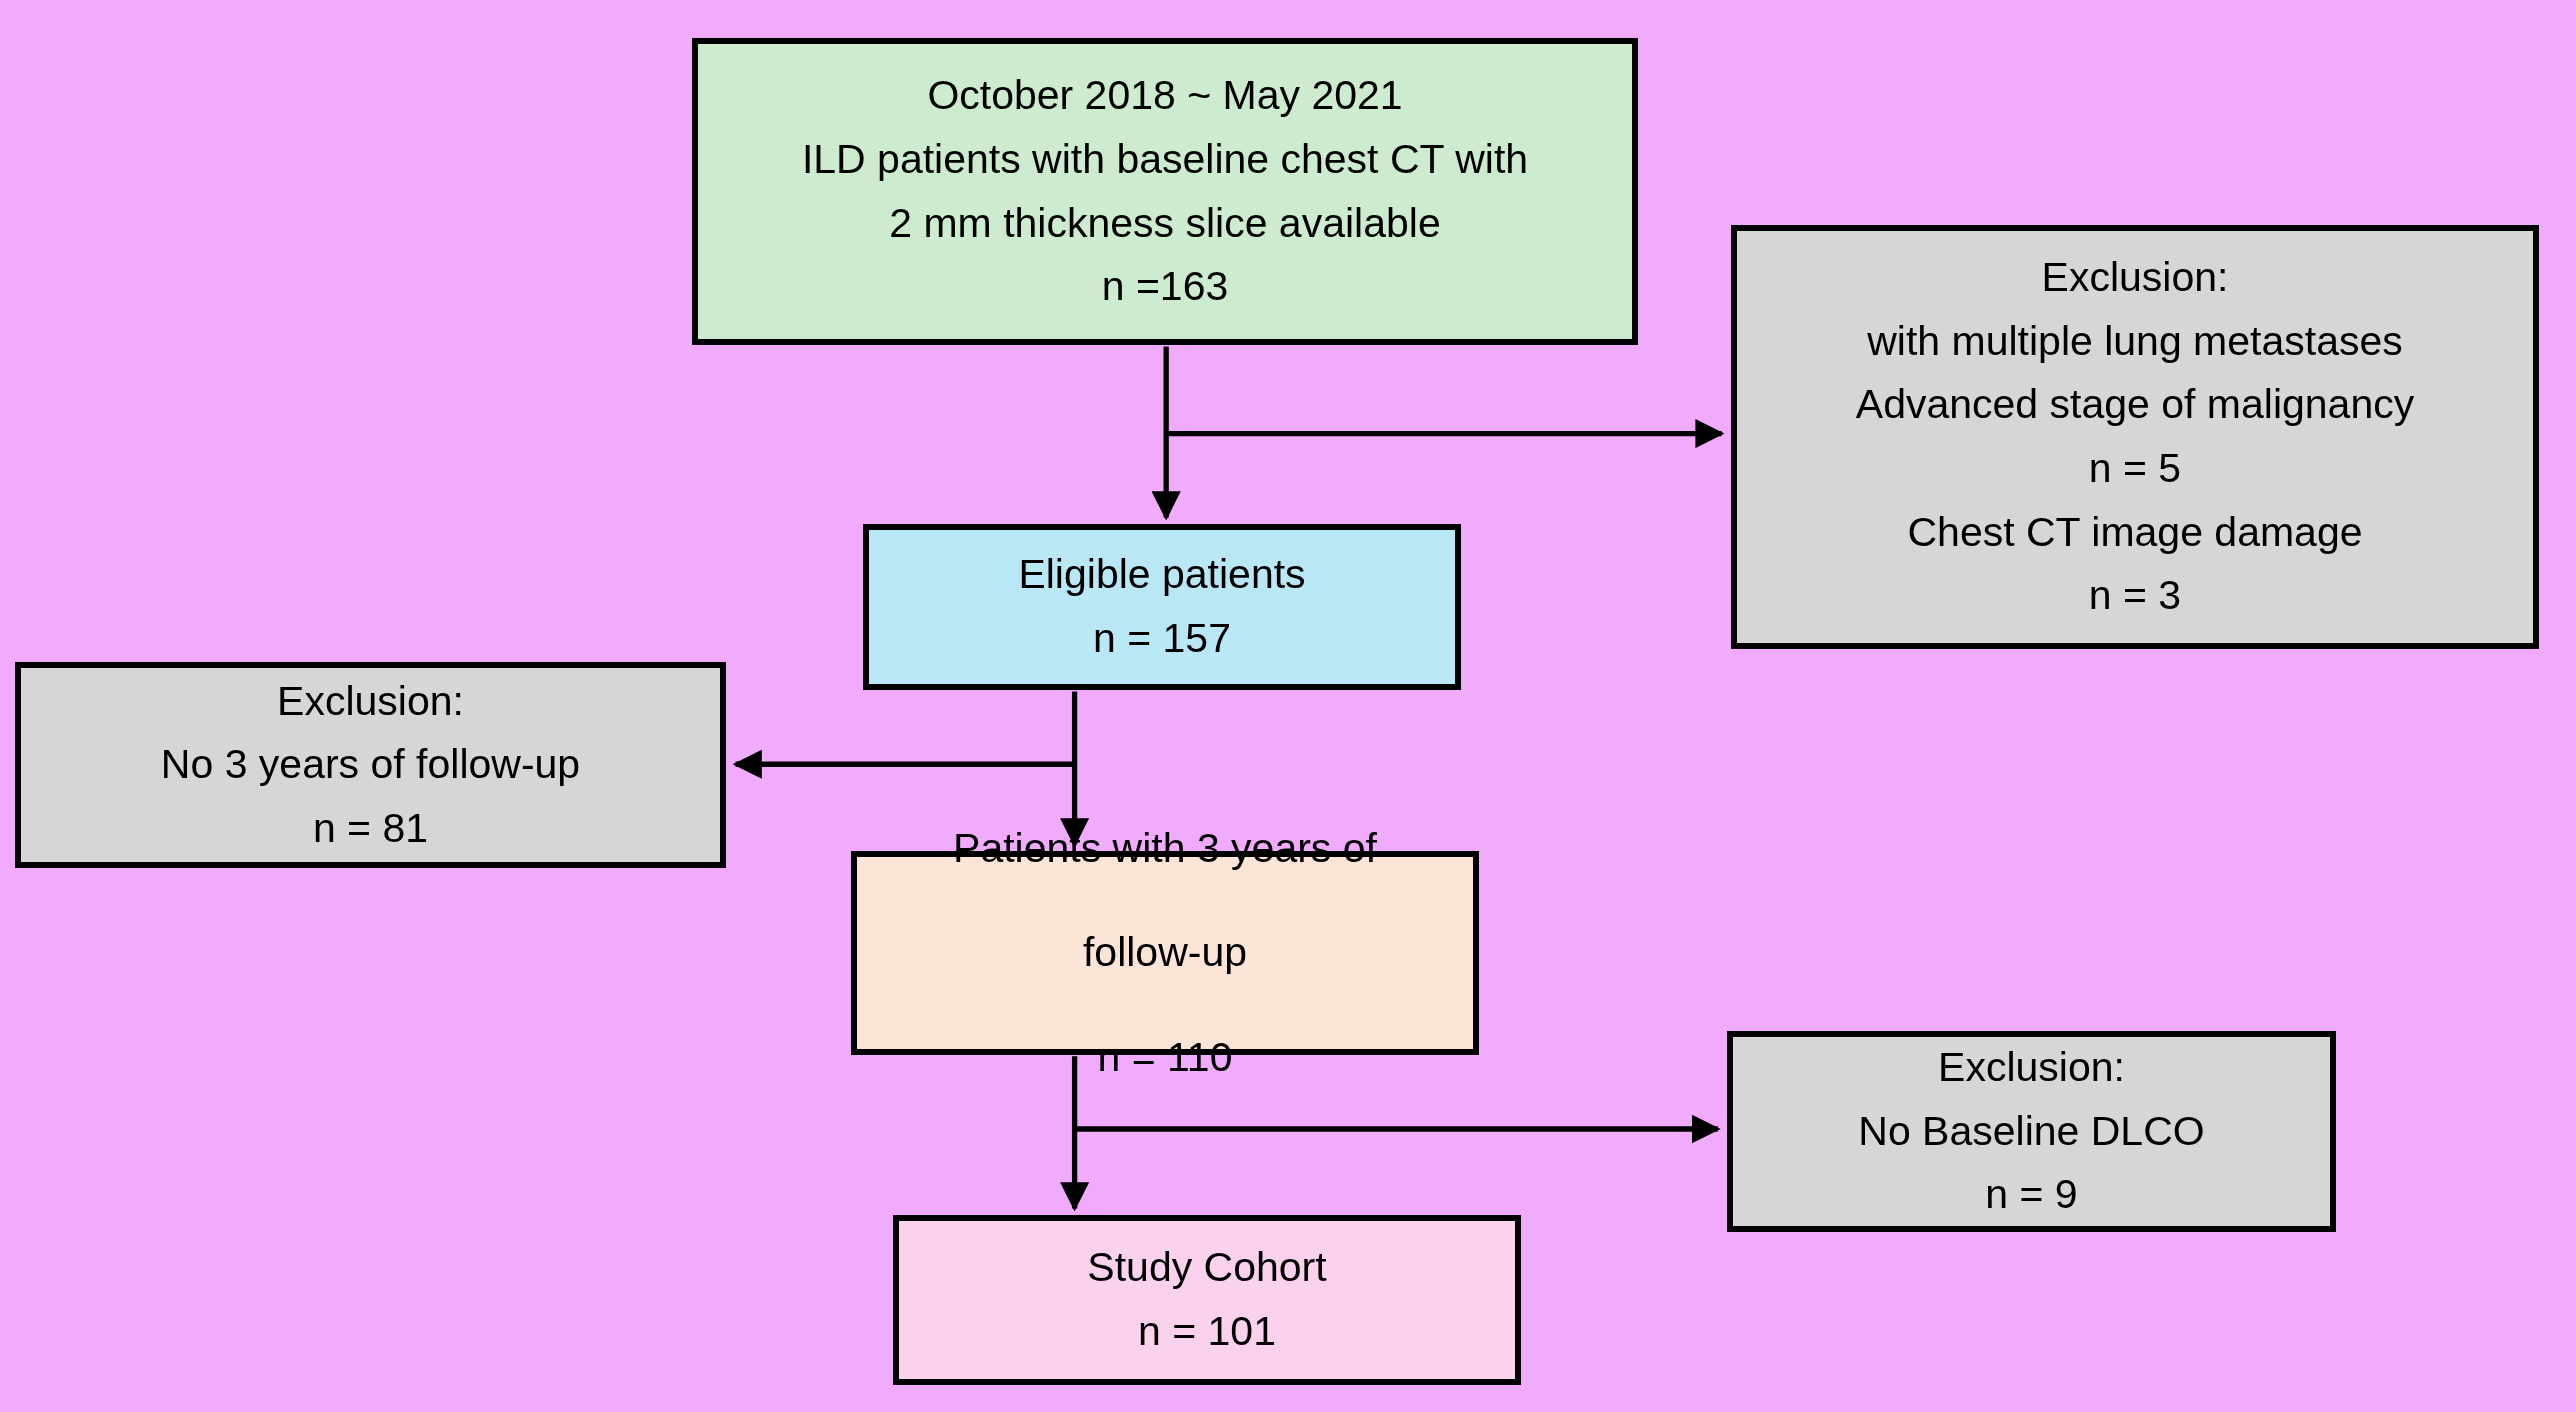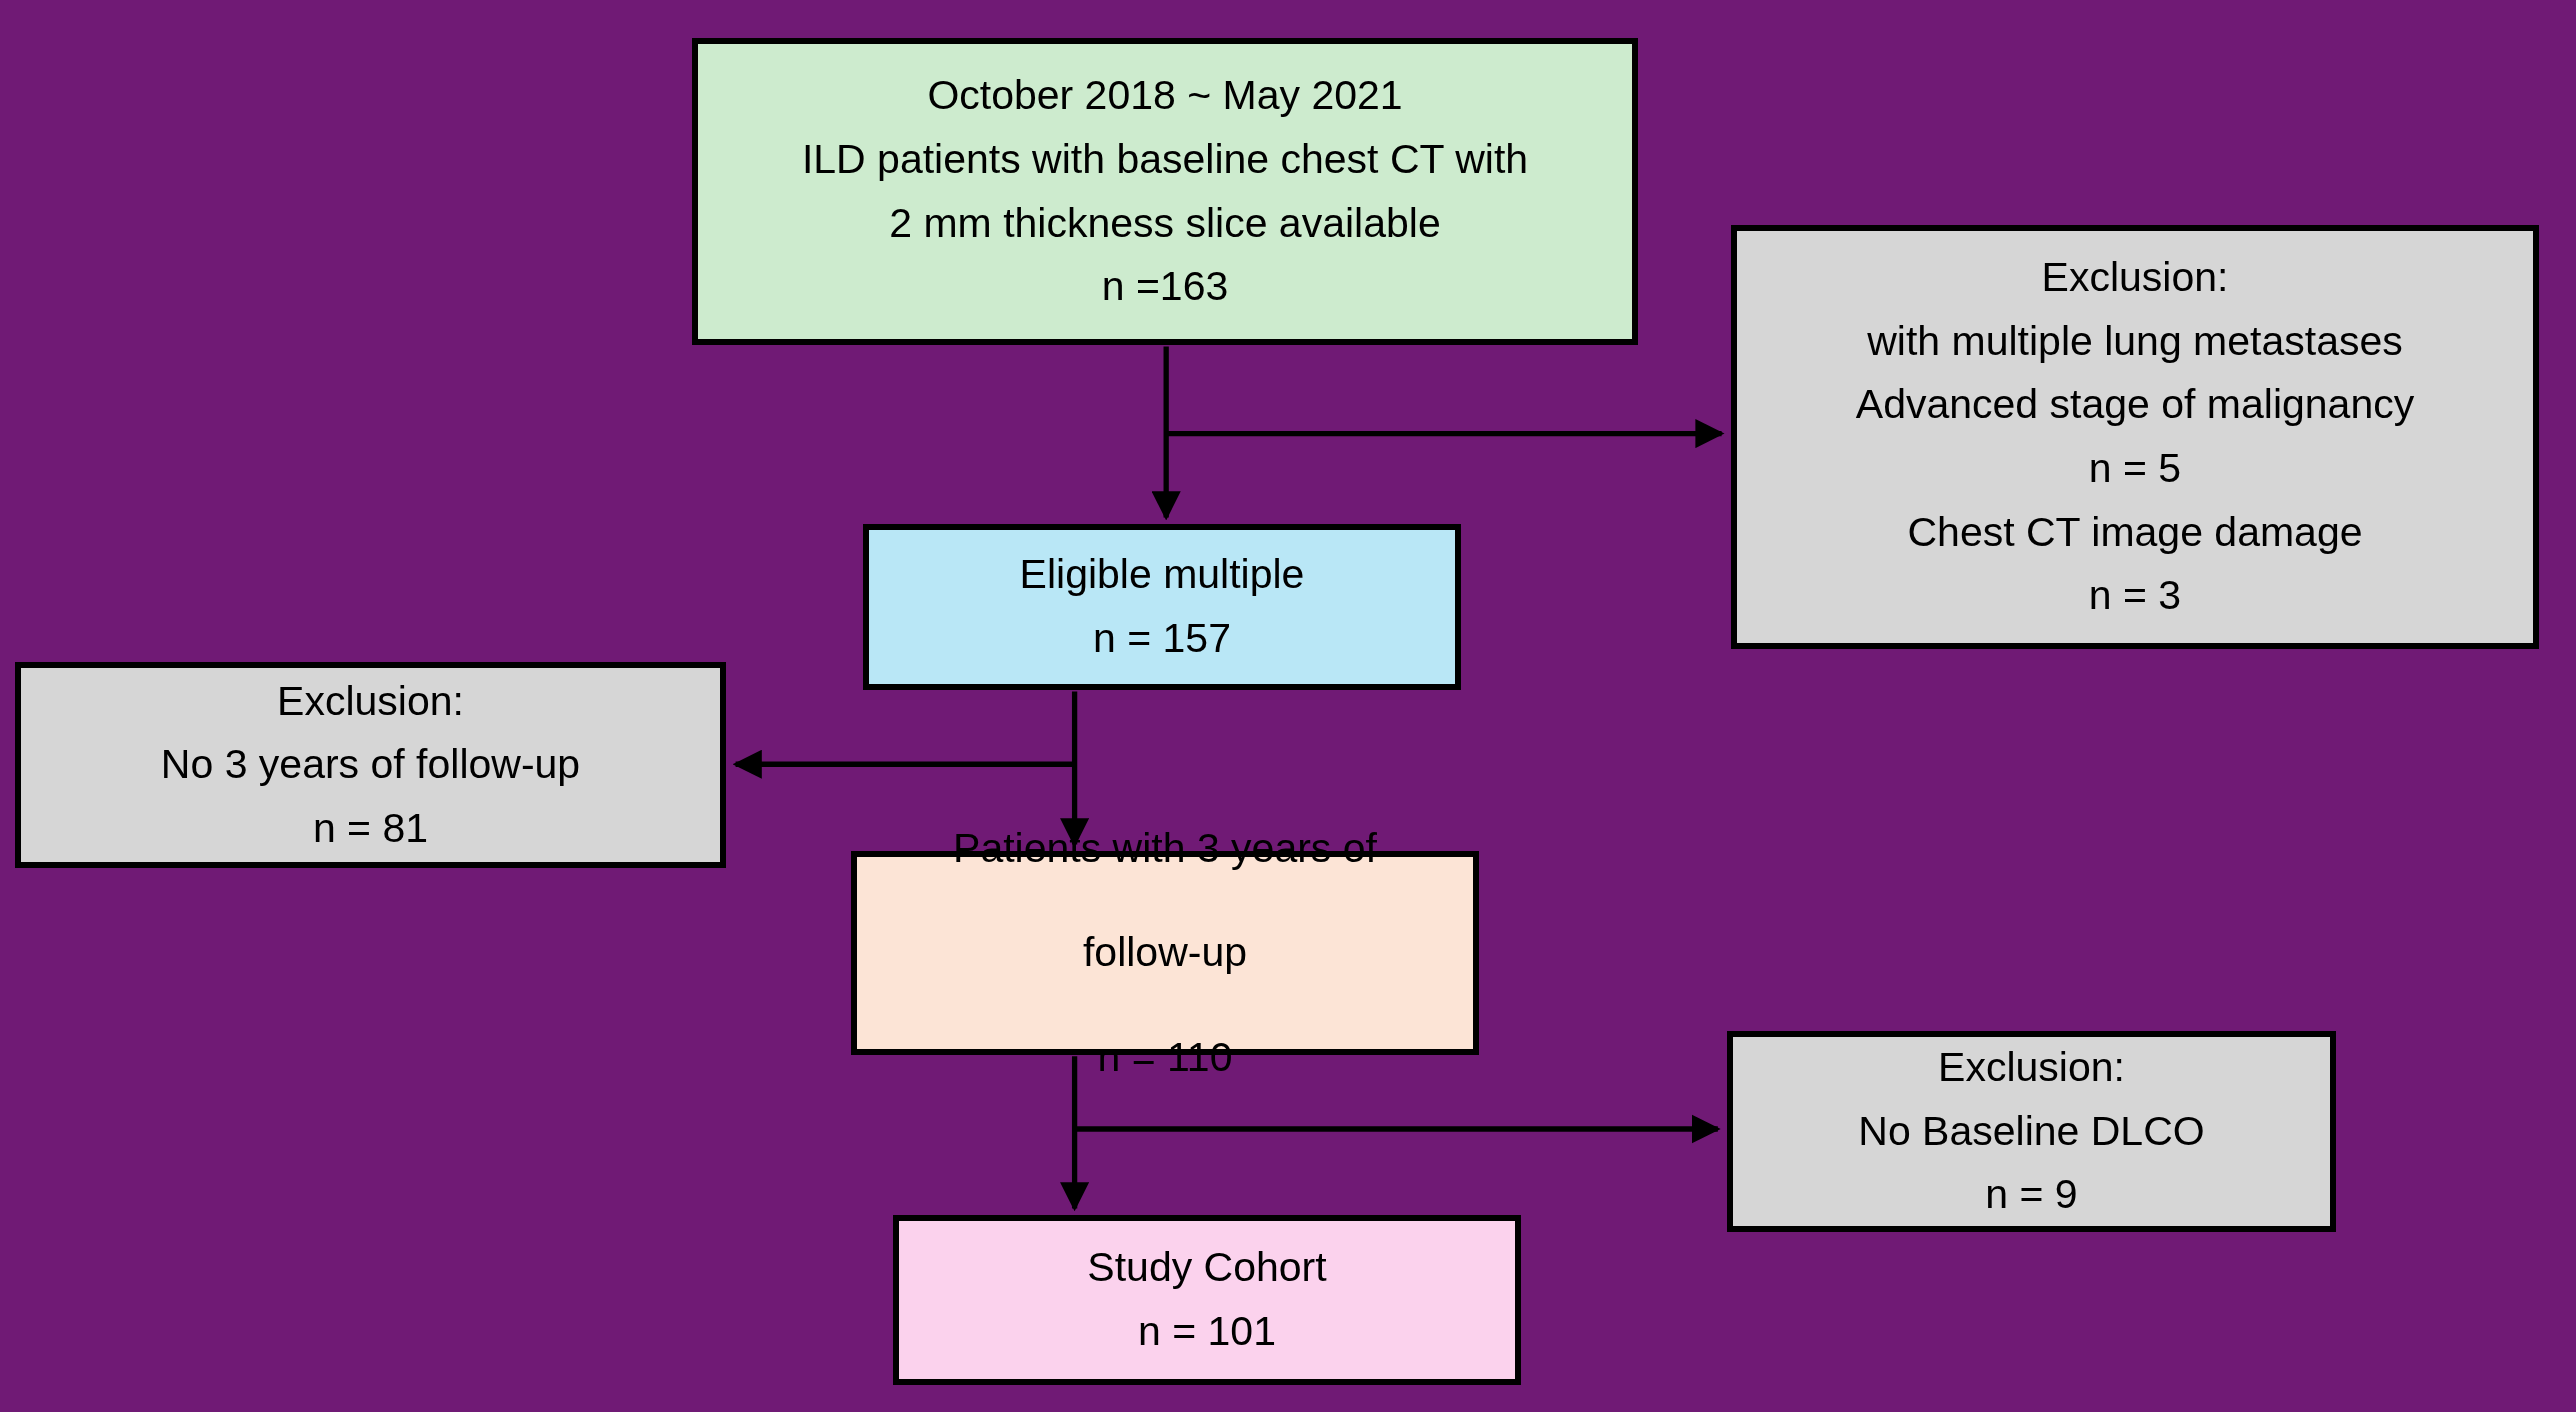--- a/index.html
+++ b/index.html
@@ -45,21 +45,21 @@
   #box-excl1     { left: 1731px; top: 225px;  width: 808px; height: 424px; }
   #box-eligible  { left: 863px; top: 524px;  width: 598px;  height: 166px; }
   #box-excl2     { left: 15px;   top: 662px;  width: 711px;  height: 206px; }
   #box-followup  { left: 851px; top: 851px; width: 628px;  height: 204px; }
   #box-excl3     { left: 1727px; top: 1031px; width: 609px;  height: 201px; }
   #box-cohort    { left: 851px; top: 1215px; width: 628px;  height: 170px; }
 </style>
 </head>
 <body>
 
-<div id="canvas" style="background-color: #701a75;">
+<div id="canvas" style="background-color: #f0abfc;">
 
   <svg id="connector-layer" xmlns="http://www.w3.org/2000/svg" viewBox="0 0 3404 1866" width="2576" height="1412">
     <defs>
       <marker id="ah" viewBox="0 0 10 10" refX="9" refY="5" markerWidth="5.5" markerHeight="5.5" orient="auto">
         <path d="M0,0 L10,5 L0,10 Z" style="fill: rgb(0, 0, 0);"></path>
       </marker>
     </defs>
 
     <line x1="1541" y1="458" x2="1541" y2="684" marker-end="url(#ah)" style="stroke: rgb(0, 0, 0);"></line>
 
@@ -84,21 +84,21 @@
   <div id="box-excl1" class="box" style="background-color: rgb(214, 214, 214);">
     <div class="bline">Exclusion:</div>
     <div class="bline">with multiple lung metastases</div>
     <div class="bline">Advanced stage of malignancy</div>
     <div class="bline">n = 5</div>
     <div class="bline">Chest CT image damage</div>
     <div class="bline">n = 3</div>
   </div>
 
   <div id="box-eligible" class="box" style="background-color: rgb(185, 231, 246);">
-    <div class="bline">Eligible multiple</div>
+    <div class="bline">Eligible patients</div>
     <div class="bline">n = 157</div>
   </div>
 
   <div id="box-excl2" class="box" style="background-color: rgb(214, 214, 214);">
     <div class="bline">Exclusion:</div>
     <div class="bline">No 3 years of follow-up</div>
     <div class="bline">n = 81</div>
   </div>
 
   <div id="box-followup" class="box" style="background-color: rgb(252, 228, 214); gap: 41px;">

